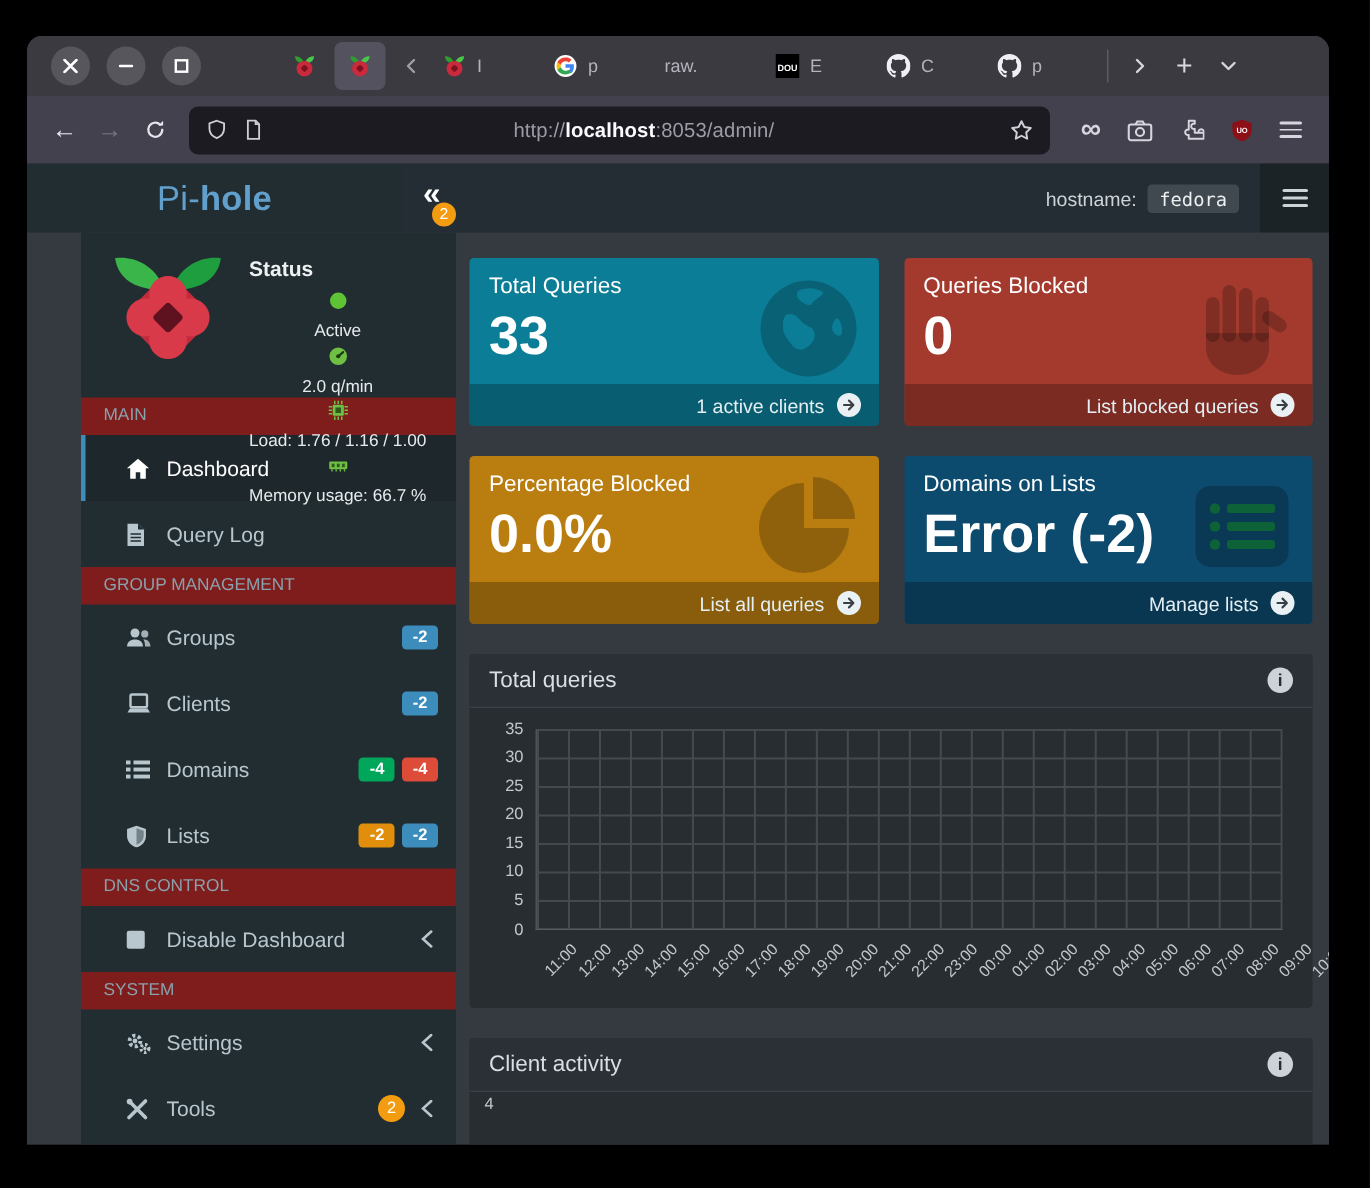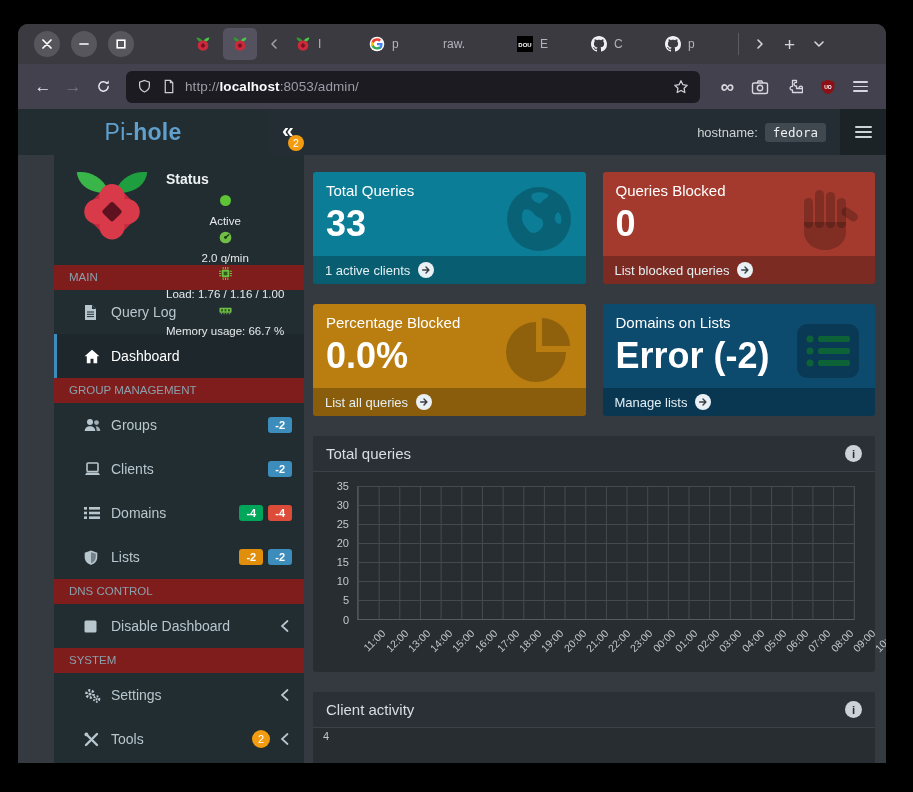--- a/index.html
+++ b/index.html
@@ -20,21 +20,21 @@
   .tab{display:flex;align-items:center;height:32px;padding:0 7px;margin-right:2px;width:72px;overflow:hidden;border-radius:5px;font-size:12px;color:#b4b3bd;white-space:nowrap;}
   .tab .fav{width:16px;height:16px;flex:0 0 16px;margin-right:7px;}
   .tab-sep{width:1px;height:22px;background:#5b5a65;margin:0 6px;}
   .strip-btn{margin:0 9px;display:flex;align-items:center;justify-content:center;color:#d7d6de;font-size:15px;}
   .plus{font-size:19px;font-weight:400;line-height:1;}
 
   
   .navbar{flex:0 0 45px;background:#42414d;display:flex;align-items:center;padding:0 10px;}
   .nav-icon{width:30px;height:30px;border-radius:4px;display:flex;align-items:center;justify-content:center;color:#e6e5ec;font-size:17px;}
   .nav-icon.disabled{color:#77767f;}
-  .urlbar{flex:1;height:32px;background:#1c1b22;border-radius:6px;display:flex;align-items:center;padding:0 11px;margin:0 8px;}
+  .urlbar{flex:1;height:32px;background:#1c1b22;border-radius:6px;display:flex;align-items:center;padding:0 11px;margin:0 8px;text-align:center;}
   .url-text{font-size:13.5px;margin-left:9px;flex:1;color:#9c9ba6;letter-spacing:.1px;}
   .url-text .host{color:#fbfbfe;font-weight:700;}
   .ext-icons{display:flex;align-items:center;gap:17px;margin:0 8px 0 12px;color:#d7d6de;}
   .burger{display:flex;flex-direction:column;gap:3px;}
   .burger div{width:15px;height:1.8px;background:#d7d6de;border-radius:1px;}
 
   
   .page{flex:1;display:flex;flex-direction:column;background:#343a40;min-height:0;}
   .app-header{flex:0 0 46px;display:flex;}
   .brand{width:250px;flex:0 0 250px;background:#222d32;display:flex;align-items:center;justify-content:center;
@@ -70,21 +70,21 @@
   .mi-chevron{width:12px;display:flex;align-items:center;color:#b8c7ce;}
 
   
   .content{flex:1;min-width:0;padding:17px 11px 0 9px;overflow:hidden;}
   .cards{display:grid;grid-template-columns:1fr 1fr;gap:20px 17px;}
   .small-box{border-radius:3px;overflow:hidden;color:#fff;position:relative;}
   .sb-body{padding:10px 13px 12px;min-height:84px;position:relative;}
   .sb-title{font-size:15px;position:relative;z-index:2;}
   .sb-value{font-size:36px;font-weight:700;margin-top:5px;line-height:1.1;position:relative;z-index:2;}
   .sb-wm{position:absolute;right:10px;top:10px;width:74px;height:74px;z-index:1;}
-  .sb-footer{background:rgba(0,0,0,.25);padding:6px 12px;display:flex;justify-content:flex-start;align-items:center;gap:8px;
+  .sb-footer{background:rgba(0,0,0,.25);padding:6px 12px;display:flex;justify-content:flex-end;align-items:center;gap:8px;
              font-size:13px;color:#e3eff3;position:relative;z-index:2;}
   .arrow-circ{width:16px;height:16px;border-radius:50%;background:#e9f1f4;display:flex;align-items:center;justify-content:center;}
 
   .panel{background:#282d32;border-radius:3px;margin-top:20px;}
   .panel-header{padding:9px 13px;background:#2b3036;border-bottom:1px solid #3a4046;display:flex;align-items:center;
                 color:#d9dee2;font-size:15px;border-radius:3px 3px 0 0;}
   .info-icon{margin-left:auto;width:17px;height:17px;border-radius:50%;background:#ccd2d7;color:#262b30;
              font-size:11.5px;font-weight:700;display:flex;align-items:center;justify-content:center;}
   .panel-body{padding:8px 10px 4px;}
 
@@ -345,39 +345,39 @@
                     </svg>
                   </span>
               <span>Memory usage: 66.7 %</span>
             </div>
           </div>
         </div>
 
         <div class="menu">
           <div class="menu-header">MAIN</div>
 
+          <div class="menu-item active">
+            <span class="mi-icon">
+                  <svg width="16" height="15" viewBox="0 0 16 15" fill="currentColor">
+                    <path d="M8 .8l7.4 6.4h-2.2v7h-3.7V9.8H6.5v4.4H2.8v-7H.6z"></path>
+                  </svg>
+                </span>
+            <span class="mi-label">Dashboard</span>
+          </div>
           <div class="menu-item">
             <span class="mi-icon">
                   <svg width="13" height="15" viewBox="0 0 13 15" fill="currentColor">
                     <path d="M1 0h7l4 4v11H1z"></path>
                     <path d="M8 0v4h4" fill="#222d32"></path>
                     <g stroke="#222d32" stroke-width="1">
                       <path d="M3 7h7M3 9.3h7M3 11.6h7"></path>
                     </g>
                   </svg>
                 </span>
             <span class="mi-label">Query Log</span>
-          </div>
-          <div class="menu-item active">
-            <span class="mi-icon">
-                  <svg width="16" height="15" viewBox="0 0 16 15" fill="currentColor">
-                    <path d="M8 .8l7.4 6.4h-2.2v7h-3.7V9.8H6.5v4.4H2.8v-7H.6z"></path>
-                  </svg>
-                </span>
-            <span class="mi-label">Dashboard</span>
           </div>
 
           <div class="menu-header">GROUP MANAGEMENT</div>
 
           <div class="menu-item">
             <span class="mi-icon">
                   <svg width="17" height="14" viewBox="0 0 17 14" fill="currentColor">
                     <circle cx="6" cy="4" r="3"></circle>
                     <path d="M.7 13c0-3 2.3-4.7 5.3-4.7S11.3 10 11.3 13z"></path>
                     <circle cx="12.5" cy="4.6" r="2.4" opacity=".85"></circle>

